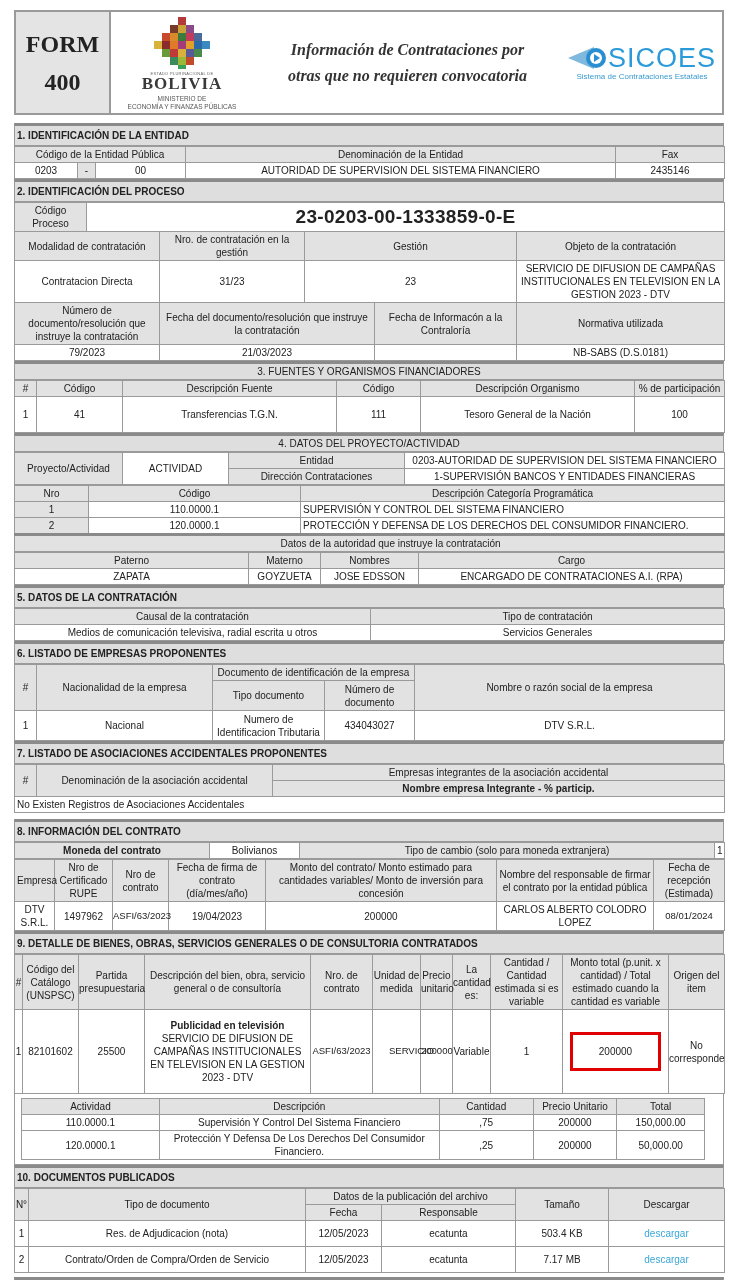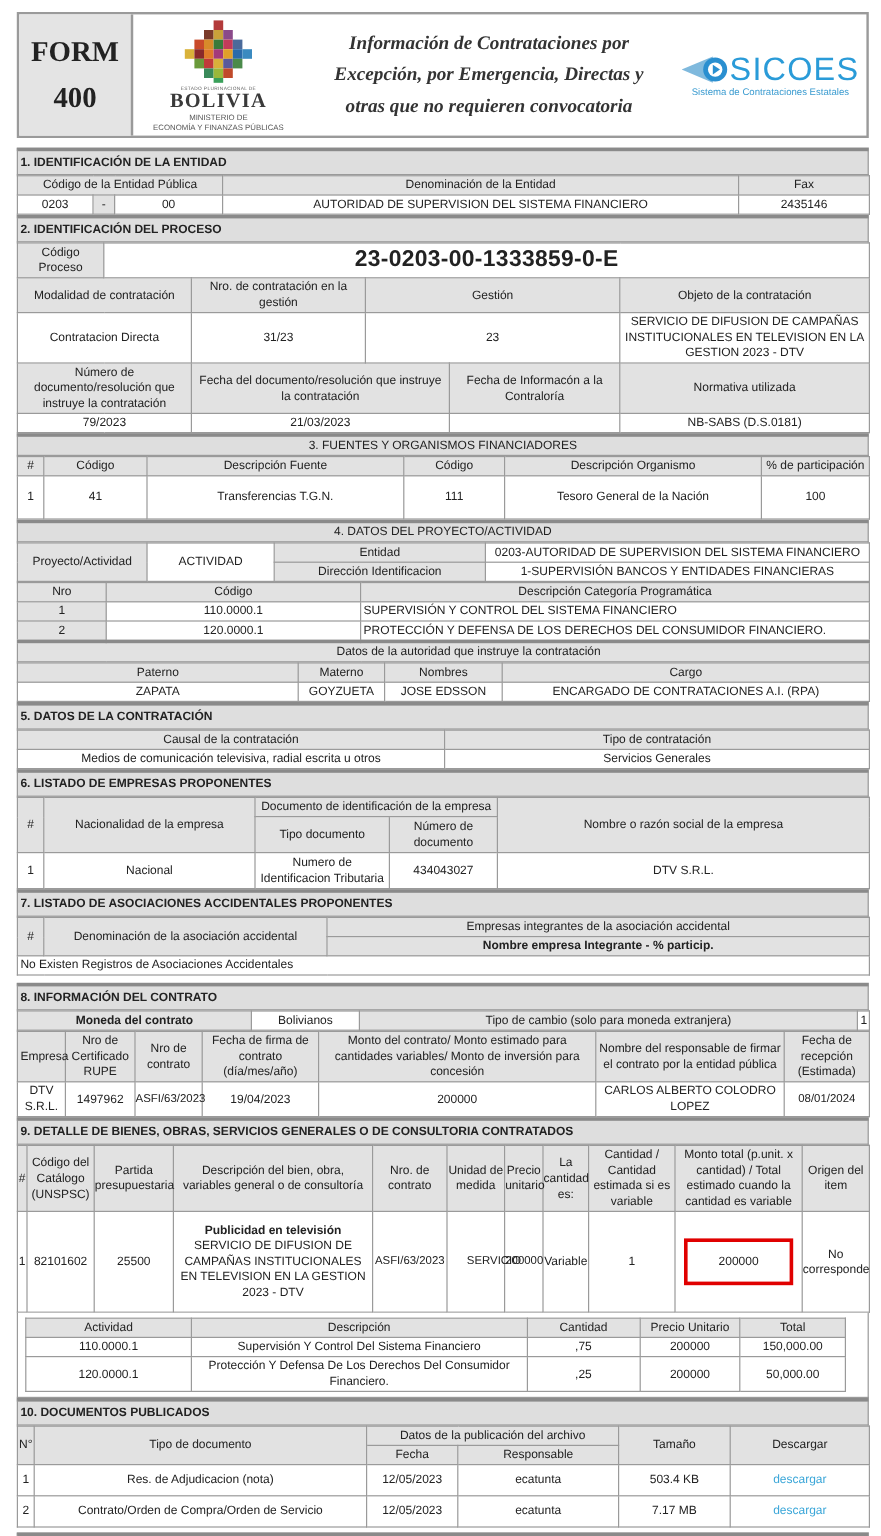--- a/index.html
+++ b/index.html
@@ -78,21 +78,20 @@
       <div class="bol-small">ESTADO PLURINACIONAL DE</div>
       <div class="bol-big">BOLIVIA</div>
       <div class="min">
         <div>MINISTERIO DE</div>
         <div>ECONOMÍA Y FINANZAS PÚBLICAS</div>
       </div>
     </div>
     <div class="title">
       <div>
         <div>Información de Contrataciones por</div>
-        <div>Excepción, por Emergencia, Directas y</div>
         <div>otras que no requieren convocatoria</div>
       </div>
     </div>
     <div class="sicoes">
       <div class="sicoes-top">
         <svg width="40" height="26" viewBox="0 0 40 26">
           <polygon points="0,13 26,2 26,24" fill="#7fb9dd"></polygon>
           <circle cx="28" cy="13" r="10" fill="#2a8fd0"></circle>
           <circle cx="28" cy="13" r="6" fill="#ffffff"></circle>
           <polygon points="26,9 32,13 26,17" fill="#2a8fd0"></polygon>
@@ -209,21 +208,21 @@
         <col style="width:320px">
       </colgroup>
     <tbody>
         <tr>
       <td rowspan="2" class="hd">Proyecto/Actividad</td>
       <td rowspan="2" class="wh">ACTIVIDAD</td>
       <td class="hd">Entidad</td>
       <td class="wh">0203-AUTORIDAD DE SUPERVISION DEL SISTEMA FINANCIERO</td>
     </tr>
     <tr>
-      <td class="hd">Dirección Identificacion</td>
+      <td class="hd">Dirección Contrataciones</td>
       <td class="wh">1-SUPERVISIÓN BANCOS Y ENTIDADES FINANCIERAS</td>
     </tr>
   </tbody>
     </table>
   <table>
     <colgroup>
         <col style="width:74px">
         <col style="width:212px">
         <col style="width:424px">
       </colgroup>
@@ -403,21 +402,21 @@
         <col style="width:38px">
         <col style="width:72px">
         <col style="width:106px">
         <col style="width:56px">
       </colgroup>
     <tbody>
         <tr class="hd">
       <td style="padding:0">#</td>
       <td>Código del Catálogo (UNSPSC)</td>
       <td style="padding:0">Partida presupuestaria</td>
-      <td>Descripción del bien, obra, variables general o de consultoría</td>
+      <td>Descripción del bien, obra, servicio general o de consultoría</td>
       <td>Nro. de contrato</td>
       <td style="padding:0">Unidad de medida</td>
       <td style="padding:0">Precio unitario</td>
       <td style="padding:0">La cantidad es:</td>
       <td>Cantidad / Cantidad estimada si es variable</td>
       <td>Monto total (p.unit. x cantidad) / Total estimado cuando la cantidad es variable</td>
       <td>Origen del item</td>
     </tr>
     <tr class="wh">
       <td style="padding:0">1</td>

